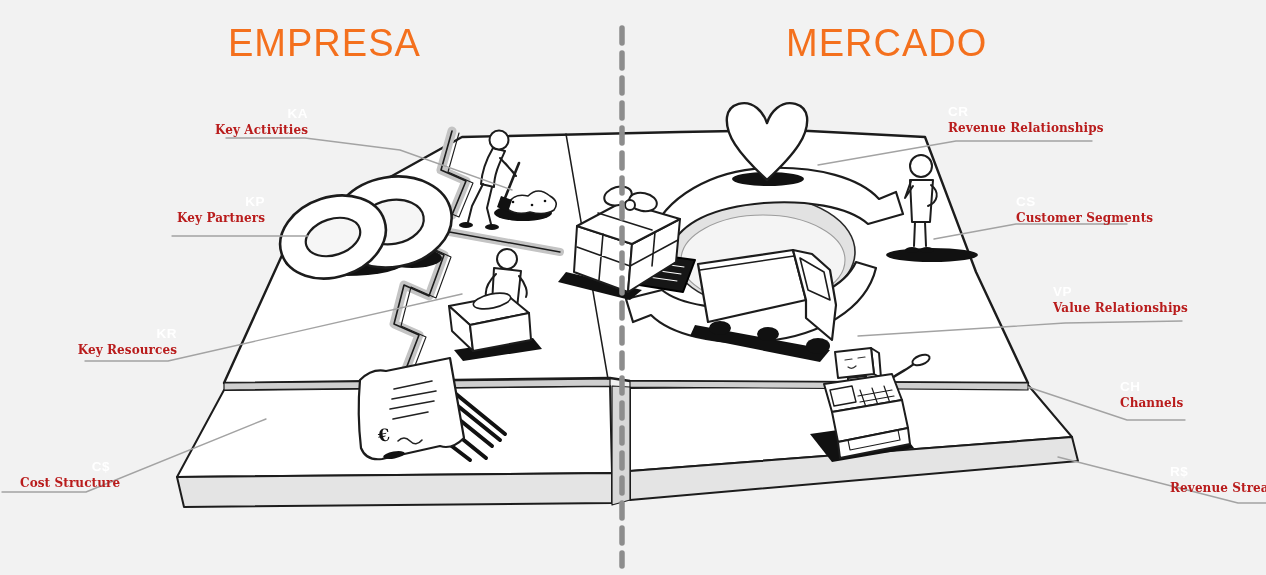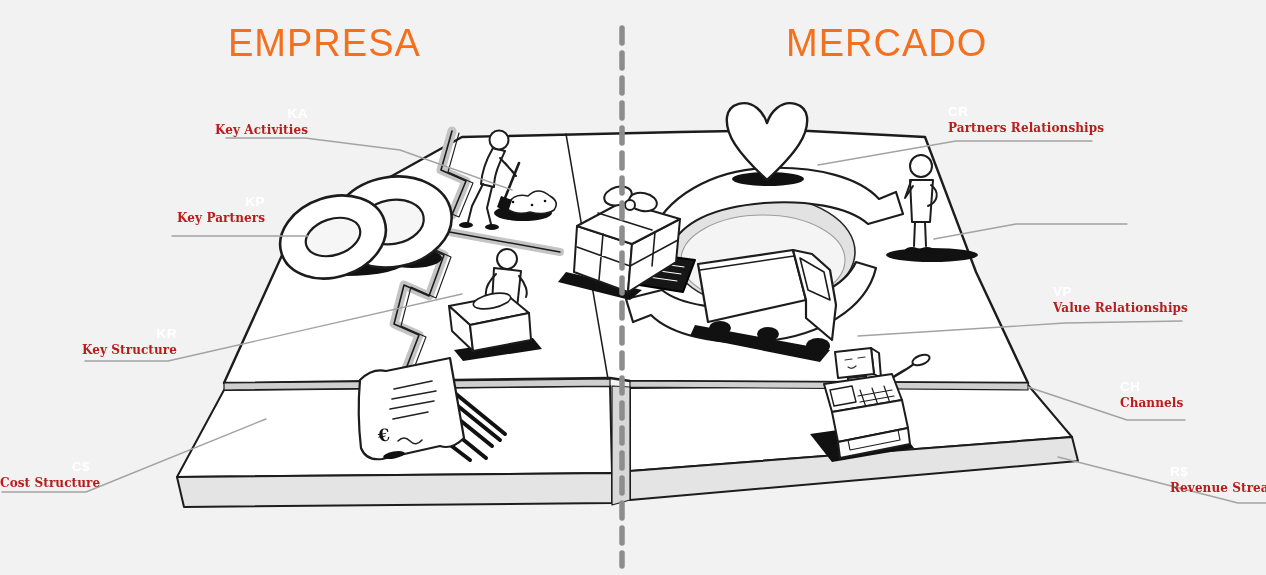--- a/index.html
+++ b/index.html
@@ -204,29 +204,33 @@
   <div class="block-label align-right" style="left:148px;top:105px;width:160px;">
     <div class="code">KA</div>
     <div class="label">Key Activities</div>
   </div>
   <div class="block-label align-right" style="left:105px;top:193px;width:160px;">
     <div class="code">KP</div>
     <div class="label">Key Partners</div>
   </div>
   <div class="block-label align-right" style="left:17px;top:325px;width:160px;">
     <div class="code">KR</div>
-    <div class="label">Key Structure</div>
-  </div>
-  <div class="block-label align-right" style="left:0px;top:458px;width:90px;">
+    <div class="label">Key Resources</div>
+  </div>
+  <div class="block-label align-right" style="left:0px;top:458px;width:90px;padding-left:20px;">
     <div class="code">C$</div>
     <div class="label">Cost Structure</div>
   </div>
   <div class="block-label align-left" style="left:948px;top:103px;">
     <div class="code">CR</div>
-    <div class="label">Partners Relationships</div>
+    <div class="label">Revenue Relationships</div>
+  </div>
+  <div class="block-label align-left" style="left:1016px;top:193px;">
+    <div class="code">CS</div>
+    <div class="label">Customer Segments</div>
   </div>
   <div class="block-label align-left" style="left:1053px;top:283px;">
     <div class="code">VP</div>
     <div class="label">Value Relationships</div>
   </div>
   <div class="block-label align-left" style="left:1120px;top:378px;">
     <div class="code">CH</div>
     <div class="label">Channels</div>
   </div>
   <div class="block-label align-left" style="left:1170px;top:463px;">

